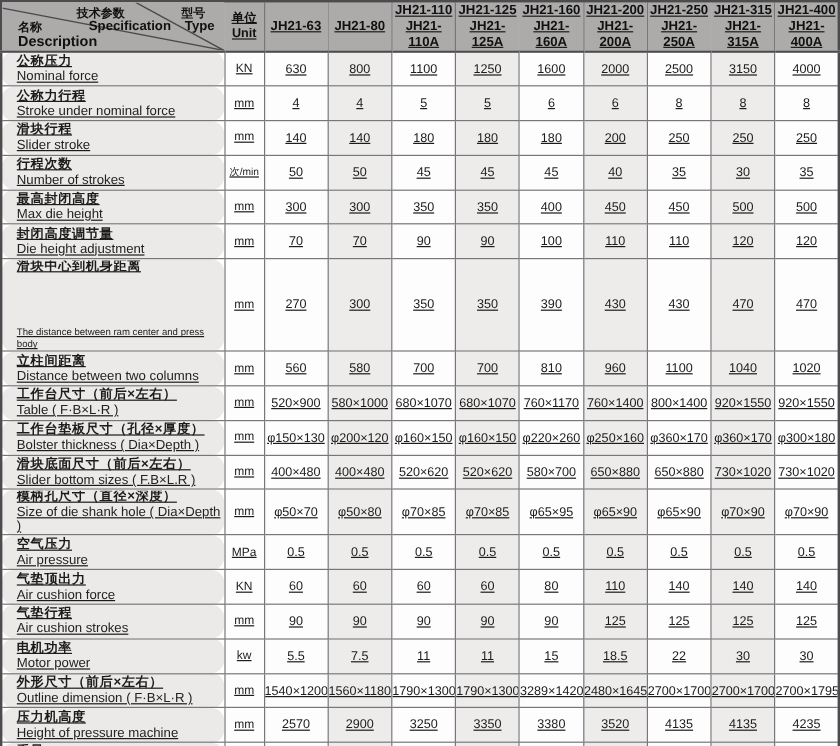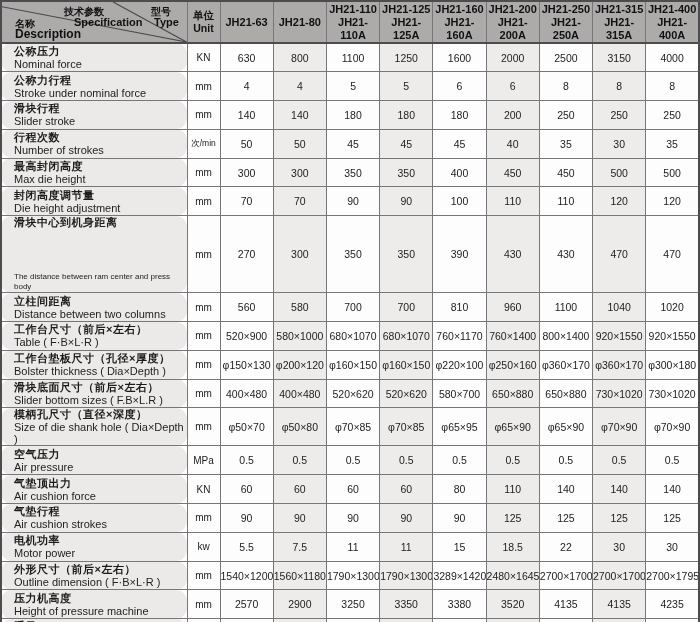--- a/index.html
+++ b/index.html
@@ -6,21 +6,21 @@
     --header-bg:#acabaa;
     --label-bg:#eceae8;
     --stripe-bg:#edecea;
     --border-dark:#4c4c4e;
     --border:#77777a;
     --text:#1c1c1c;
   }
   *{box-sizing:border-box;margin:0;padding:0;}
   html,body{background:#fff;}
   body{font-family:"Liberation Sans","DejaVu Sans",sans-serif;color:var(--text);}
-  .sheet{width:700px;height:622px;overflow:hidden;background:#fff;}
+  .sheet{width:700px;height:622px;overflow:hidden;background:#fff;text-decoration:underline;}
   table.spec{
     width:700px;height:622px;
     border-collapse:collapse;
     table-layout:fixed;
     border:2px solid var(--border-dark);
   }
   col.c-label{width:186px;}
   col.c-unit{width:33px;}
   th,td{
     border:1px solid var(--border);
@@ -285,21 +285,21 @@
         <tr>
           <td class="label">
             <div class="zh">工作台垫板尺寸（孔径×厚度）</div>
             <div class="en">Bolster thickness ( Dia×Depth )</div>
           </td>
           <td class="unitcell">mm</td>
           <td class="val">φ150×130</td>
           <td class="val shade">φ200×120</td>
           <td class="val">φ160×150</td>
           <td class="val shade">φ160×150</td>
-          <td class="val">φ220×100</td>
+          <td class="val">φ220×260</td>
           <td class="val shade">φ250×160</td>
           <td class="val">φ360×170</td>
           <td class="val shade">φ360×170</td>
           <td class="val">φ300×180</td>
         </tr>
         <tr>
           <td class="label">
             <div class="zh">滑块底面尺寸（前后×左右）</div>
             <div class="en">Slider bottom sizes ( F.B×L.R )</div>
           </td>

